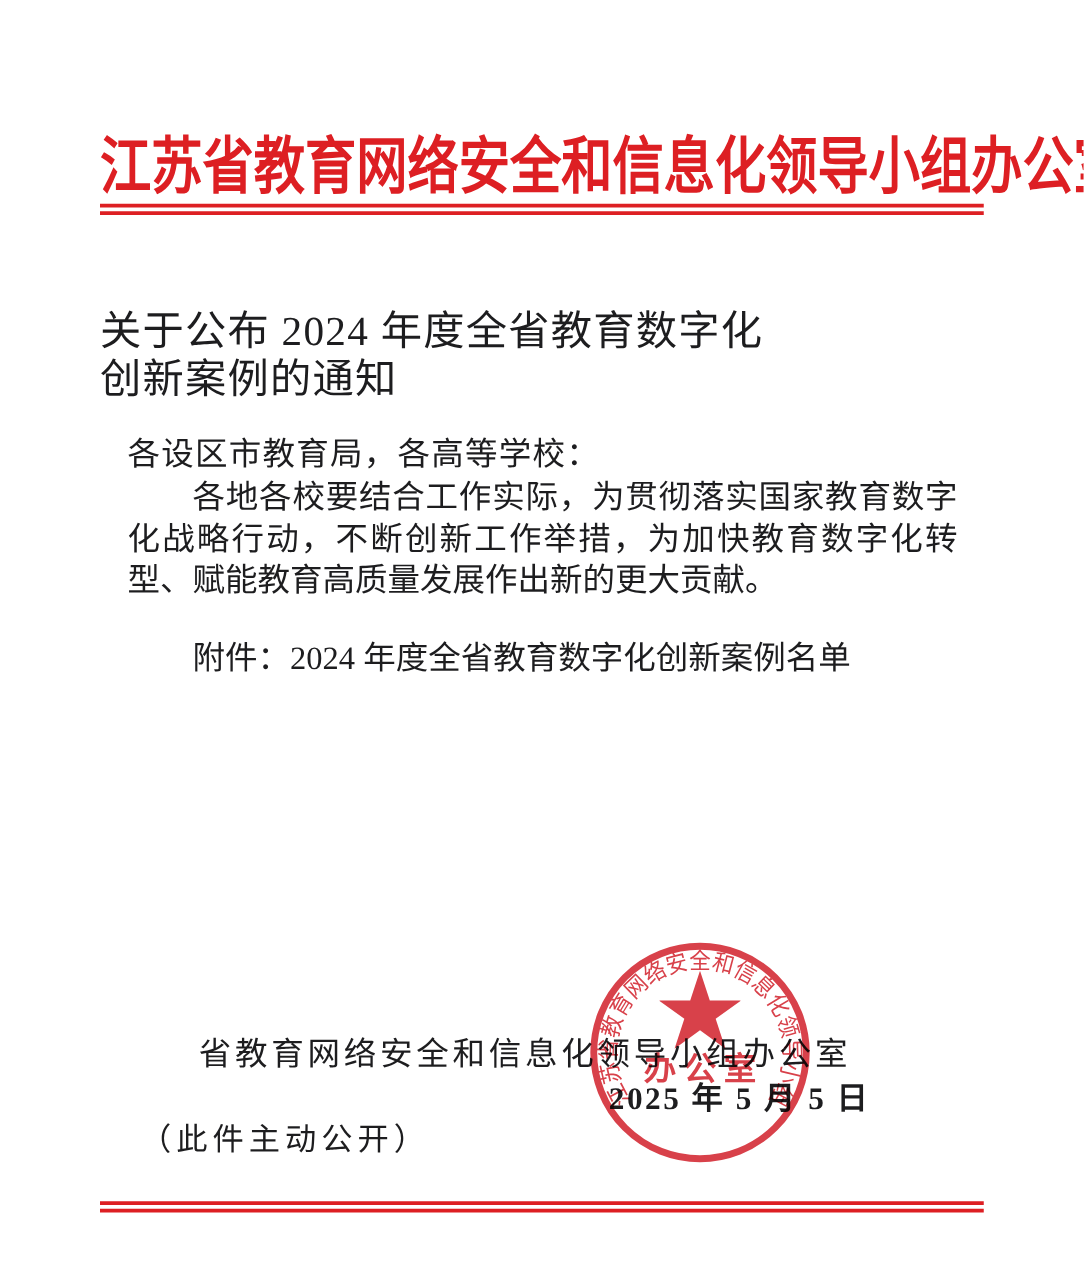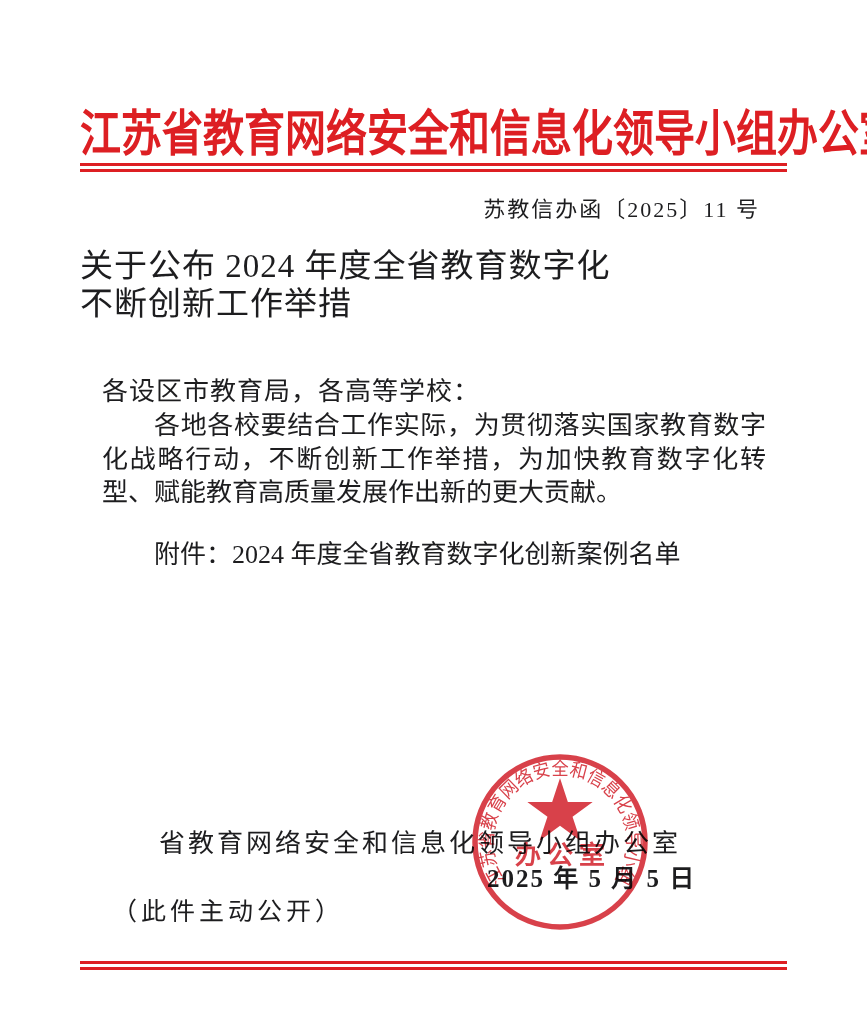--- a/index.html
+++ b/index.html
@@ -60,21 +60,20 @@
     line-height:38px;
     letter-spacing:1px;
   }
   
   .body-text{
     position:absolute;
     top:347px;left:102px;width:664px;
     font-size:26px;
     line-height:33.8px;
     text-align:justify;
-    margin-top:28px;
   }
   .salutation{letter-spacing:1px;}
   .para{
     text-indent:2em;
     margin:0;
   }
   .attachment{
     text-indent:2em;
     margin-top:28px;
     white-space:nowrap;
@@ -119,25 +118,24 @@
 </style>
 </head>
 <body>
 
 <div class="page">
 
   <div class="agency">江苏省教育网络安全和信息化领导小组办公室</div>
 
   <div class="rule rule-top"></div>
 
-  <div class="doc-number">苏教信办函〔2025〕11 号</div>
 
   <div class="doc-title">
     <div>关于公布 2024 年度全省教育数字化</div>
-    <div>不断创新工作举措</div>
+    <div>创新案例的通知</div>
   </div>
 
   <div class="body-text">
     <div class="salutation">各设区市教育局，各高等学校：</div>
     <p class="para">各地各校要结合工作实际，为贯彻落实国家教育数字化战略行动，不断创新工作举措，为加快教育数字化转型、赋能教育高质量发展作出新的更大贡献。</p>
     <p class="attachment">附件：2024 年度全省教育数字化创新案例名单</p>
   </div>
 
   <div class="sig-org">省教育网络安全和信息化领导小组办公室</div>
 

